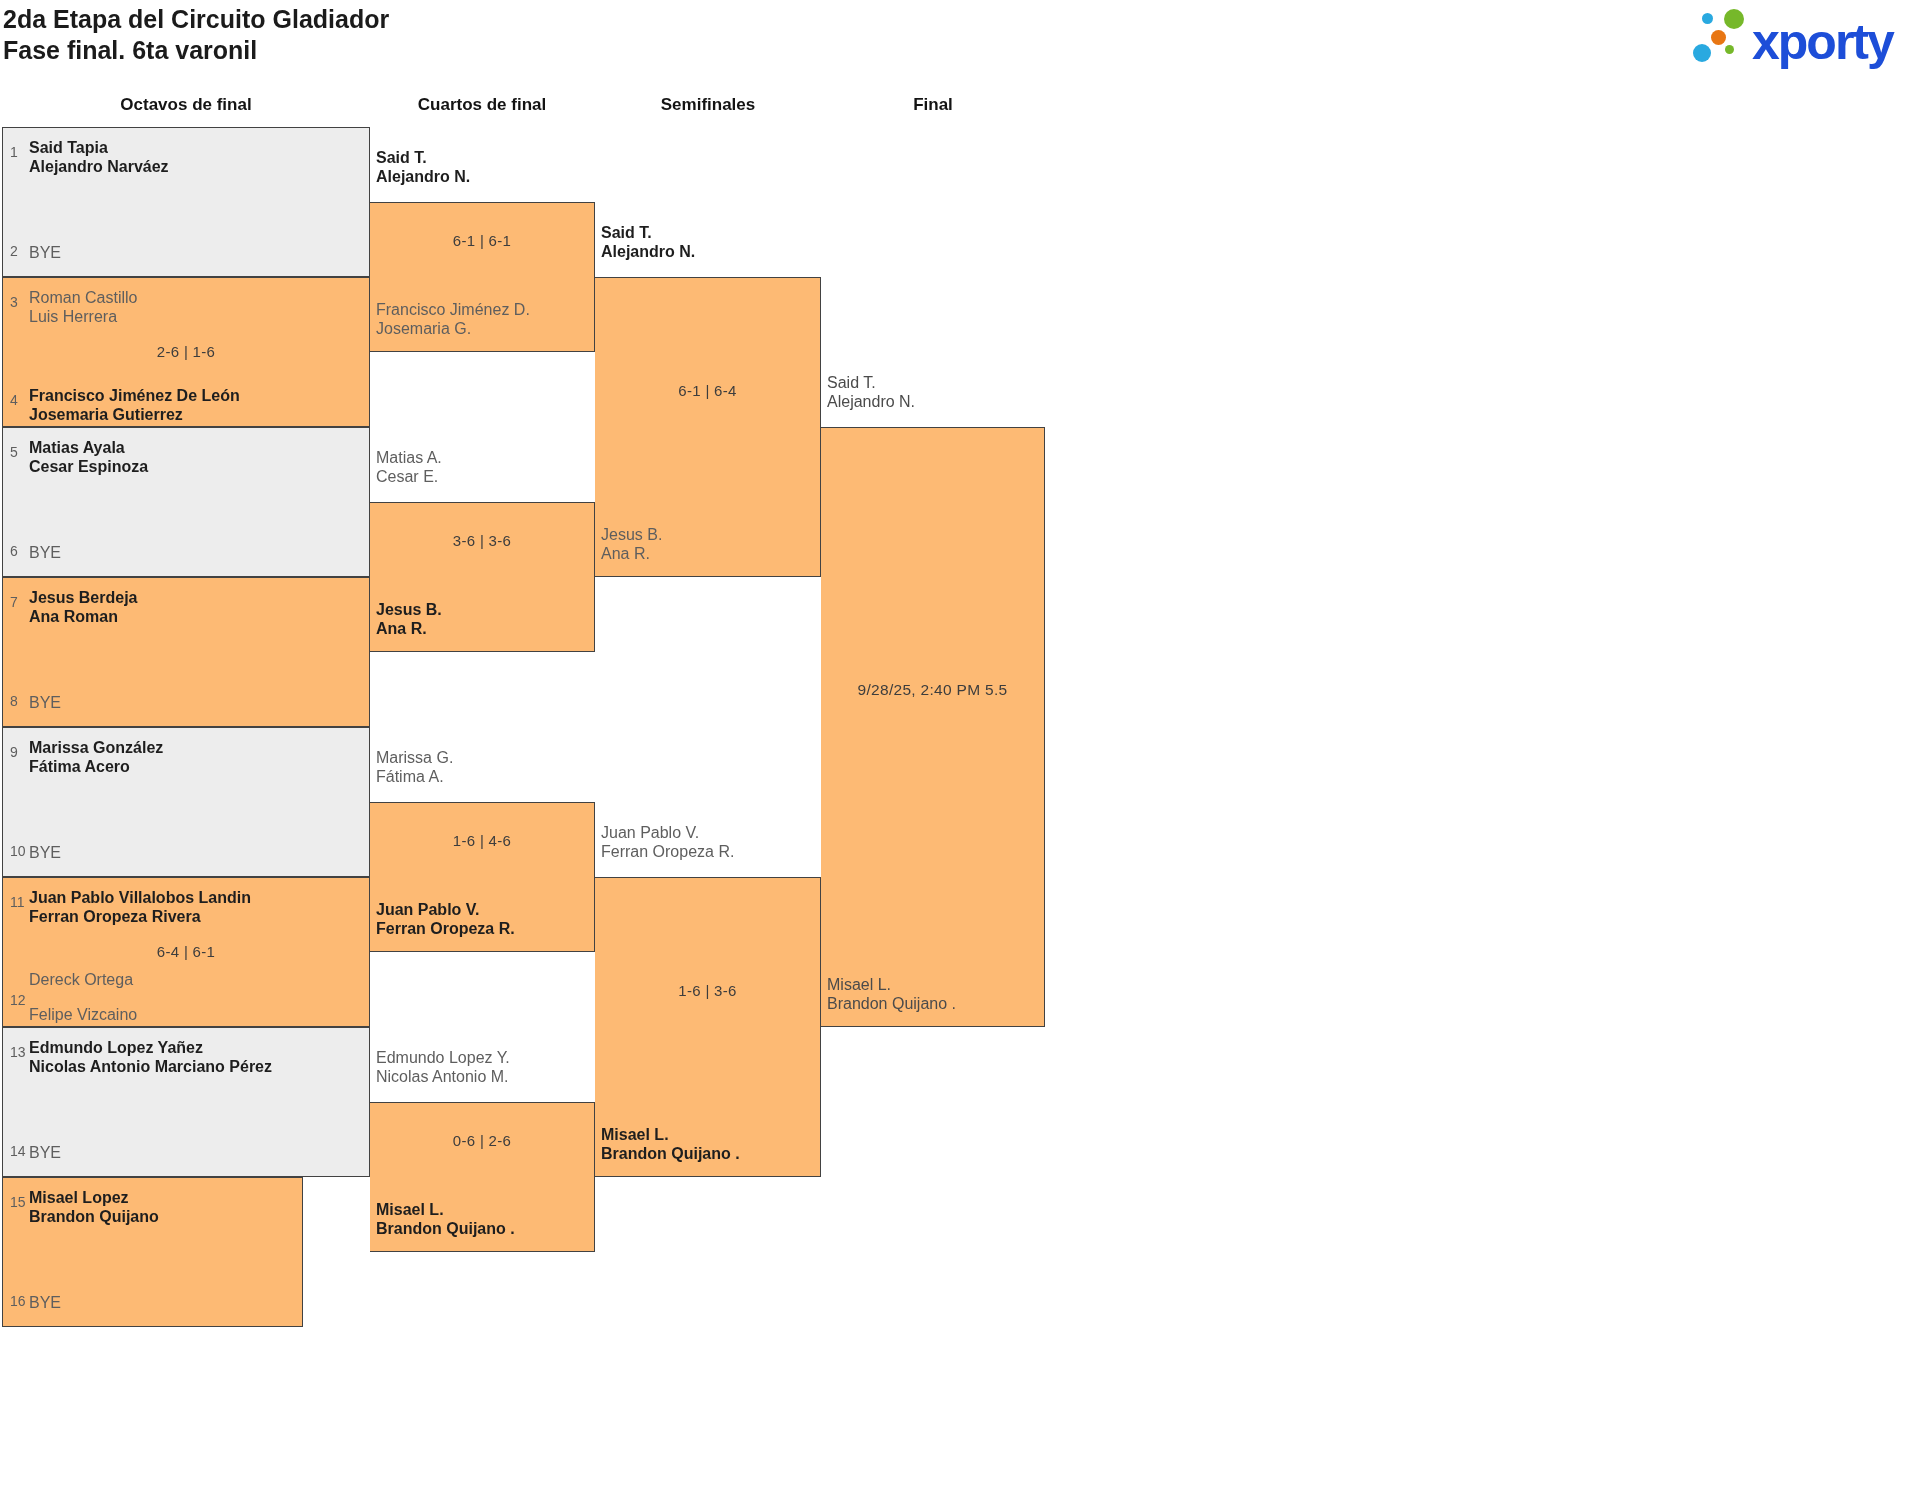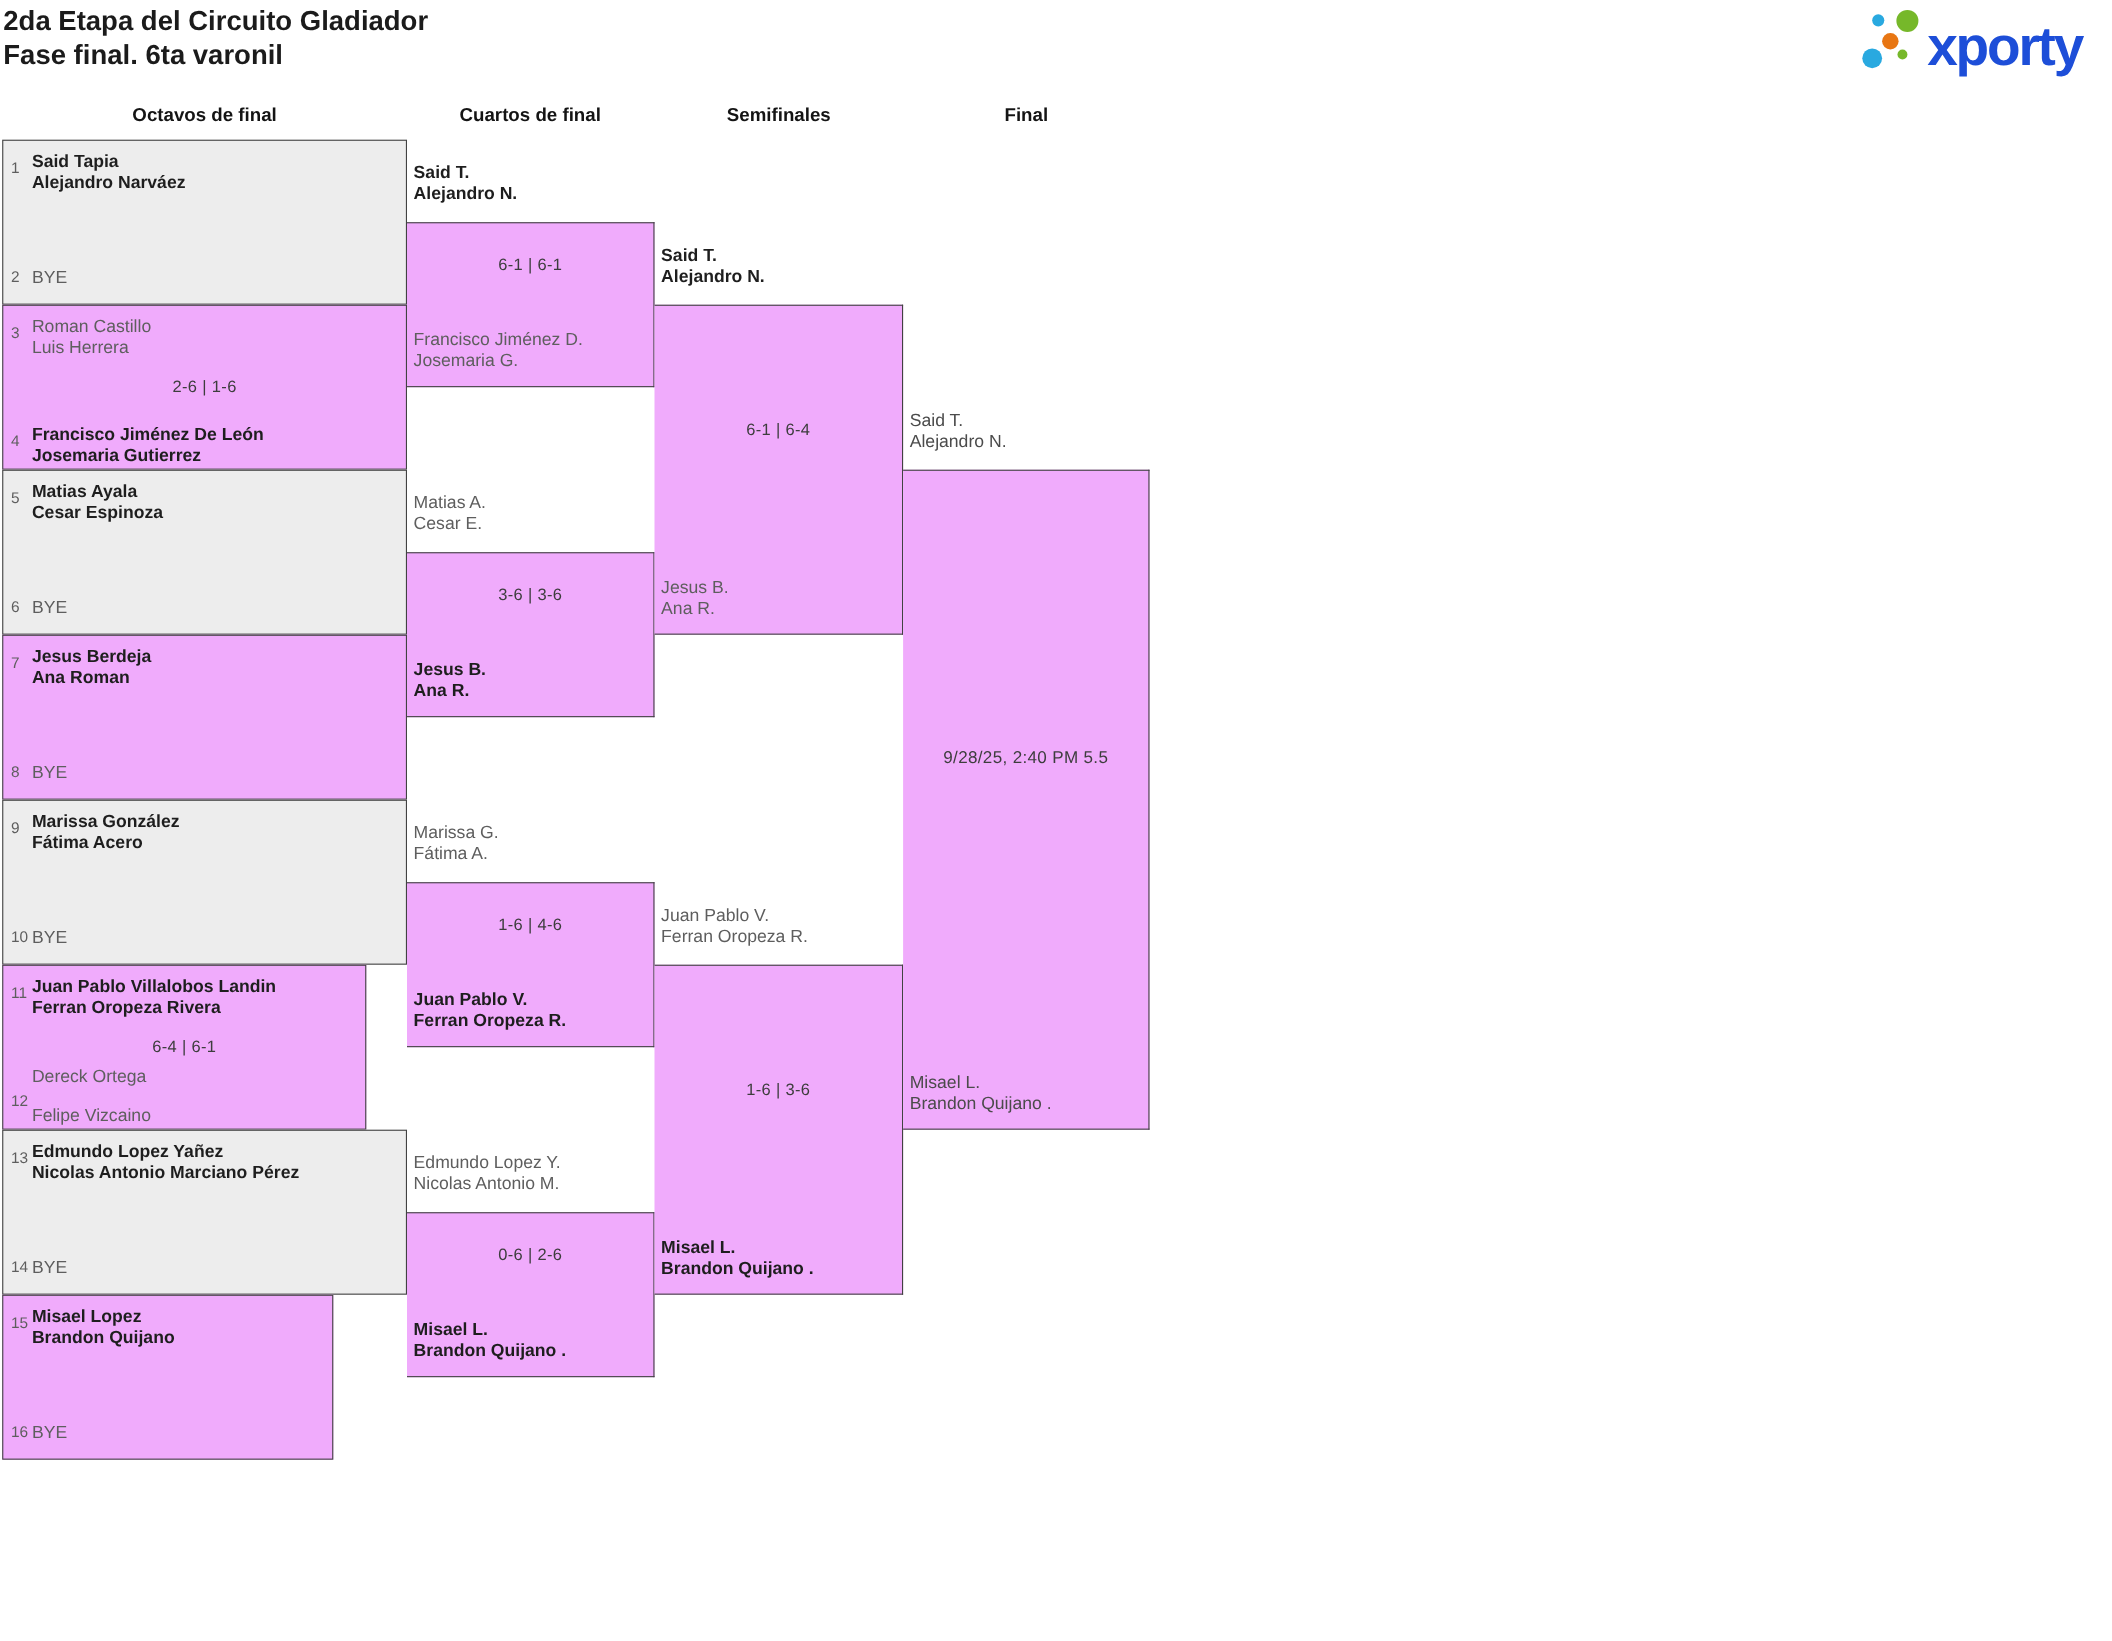--- a/index.html
+++ b/index.html
@@ -2,21 +2,21 @@
 <html><head>
 <meta charset="utf-8">
 <style>
   html,body{margin:0;padding:0;}
   body{
     width:1920px;height:1492px;position:relative;background:#ffffff;
     font-family:"Liberation Sans", sans-serif;overflow:hidden;
   }
   .title-line{position:absolute;left:3px;font-size:25px;font-weight:700;color:#1b1b1b;white-space:nowrap;}
   .hdr{position:absolute;top:95px;width:300px;text-align:center;font-size:17px;font-weight:600;color:#141414;white-space:nowrap;}
-  .box{position:absolute;border:1px solid #424242;box-sizing:border-box;background:#f0abfc;}
+  .box{position:absolute;border:1px solid #424242;box-sizing:border-box;background:#fdba74;}
   .box.shade{background:#ededed;}
   .box.open{border-left:none;}
   .ln{position:absolute;left:26px;font-size:16px;line-height:19px;white-space:nowrap;}
   .rln{position:absolute;left:6px;font-size:16px;line-height:19px;white-space:nowrap;}
   .b{font-weight:700;color:#1e1e1e;}
   .g{font-weight:400;color:#5e5e5e;}
   .fin{font-weight:400;color:#4b4b4b;}
   .seed{position:absolute;left:7px;font-size:14px;color:#5e5e5e;white-space:nowrap;}
   .score{position:absolute;left:0;width:100%;text-align:center;font-size:15px;color:#3d3d3d;letter-spacing:.3px;white-space:nowrap;}
   .dot{position:absolute;border-radius:50%;}
@@ -77,21 +77,21 @@
 </div>
 
 <div class="box shade" style="left:2px;top:727px;width:368px;height:150px;">
   <div class="seed" style="top:16px;">9</div>
   <div class="ln b" style="top:10px;">Marissa González</div>
   <div class="ln b" style="top:29px;">Fátima Acero</div>
   <div class="seed" style="top:115px;">10</div>
   <div class="ln g" style="top:115px;">BYE</div>
 </div>
 
-<div class="box" style="left:2px;top:877px;width:331px;height:150px;">
+<div class="box" style="left:2px;top:877px;width:368px;height:150px;">
   <div class="seed" style="top:16px;">11</div>
   <div class="ln b" style="top:10px;">Juan Pablo Villalobos Landin</div>
   <div class="ln b" style="top:29px;">Ferran Oropeza Rivera</div>
   <div class="score" style="top:65px;">6-4 | 6-1</div>
   <div class="seed" style="top:114px;">12</div>
   <div class="ln g" style="top:92px;">Dereck Ortega</div>
   <div class="ln g" style="top:127px;">Felipe Vizcaino</div>
 </div>
 
 <div class="box shade" style="left:2px;top:1027px;width:368px;height:150px;">

